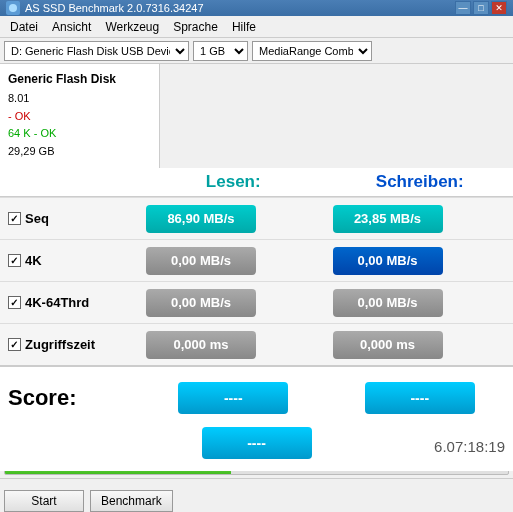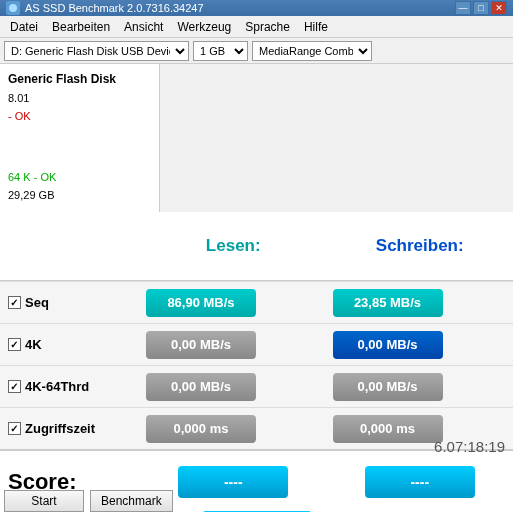--- a/index.html
+++ b/index.html
@@ -104,21 +104,21 @@
       border-right: 1px solid #ccc;
       padding: 8px;
     }
     .device-name {
       font-weight: bold;
       font-size: 12px;
       margin-bottom: 4px;
     }
     .info-line { font-size: 11px; line-height: 1.6; }
     .info-ok { color: #cc0000; }
-    .info-ok-green { color: #00aa00; margin-top: 44px; }
+    .info-ok-green { color: #00aa00; }
 
     
     .right-panel {
       flex: 1;
       background: #f5f5f5;
     }
     .lesen-header { color: #00a0a0; }
     .schreiben-header { color: #0050cc; }
 
     .bench-rows {
@@ -282,21 +282,21 @@
       display: flex;
       background: white;
       border-bottom: 1px solid #ccc;
     }
     .headers-empty { width: 140px; min-width: 140px; }
     .header-cell {
       flex: 1;
       text-align: center;
       font-size: 17px;
       font-weight: bold;
-      padding: 24px 0;
+      padding: 4px 0;
     }
   </style>
 </head>
 <body>
 
 <div class="title-bar">
   <div class="title-bar-left">
     <div class="title-icon">
       <svg width="10" height="10" viewBox="0 0 10 10">
           <circle cx="5" cy="5" r="4" fill="#aaddff"></circle>
@@ -306,21 +306,20 @@
   </div>
   <div class="title-controls">
     <div class="title-btn">—</div>
     <div class="title-btn">□</div>
     <div class="title-btn close">✕</div>
   </div>
 </div>
 
 <div class="menu-bar">
   <span class="menu-item">Datei</span>
-  <span class="menu-item">Bearbeiten</span>
   <span class="menu-item">Ansicht</span>
   <span class="menu-item">Werkzeug</span>
   <span class="menu-item">Sprache</span>
   <span class="menu-item">Hilfe</span>
 </div>
 
 <div class="toolbar">
   <select class="toolbar-select drive">
     <option>D: Generic Flash Disk USB Device</option>
   </select>

